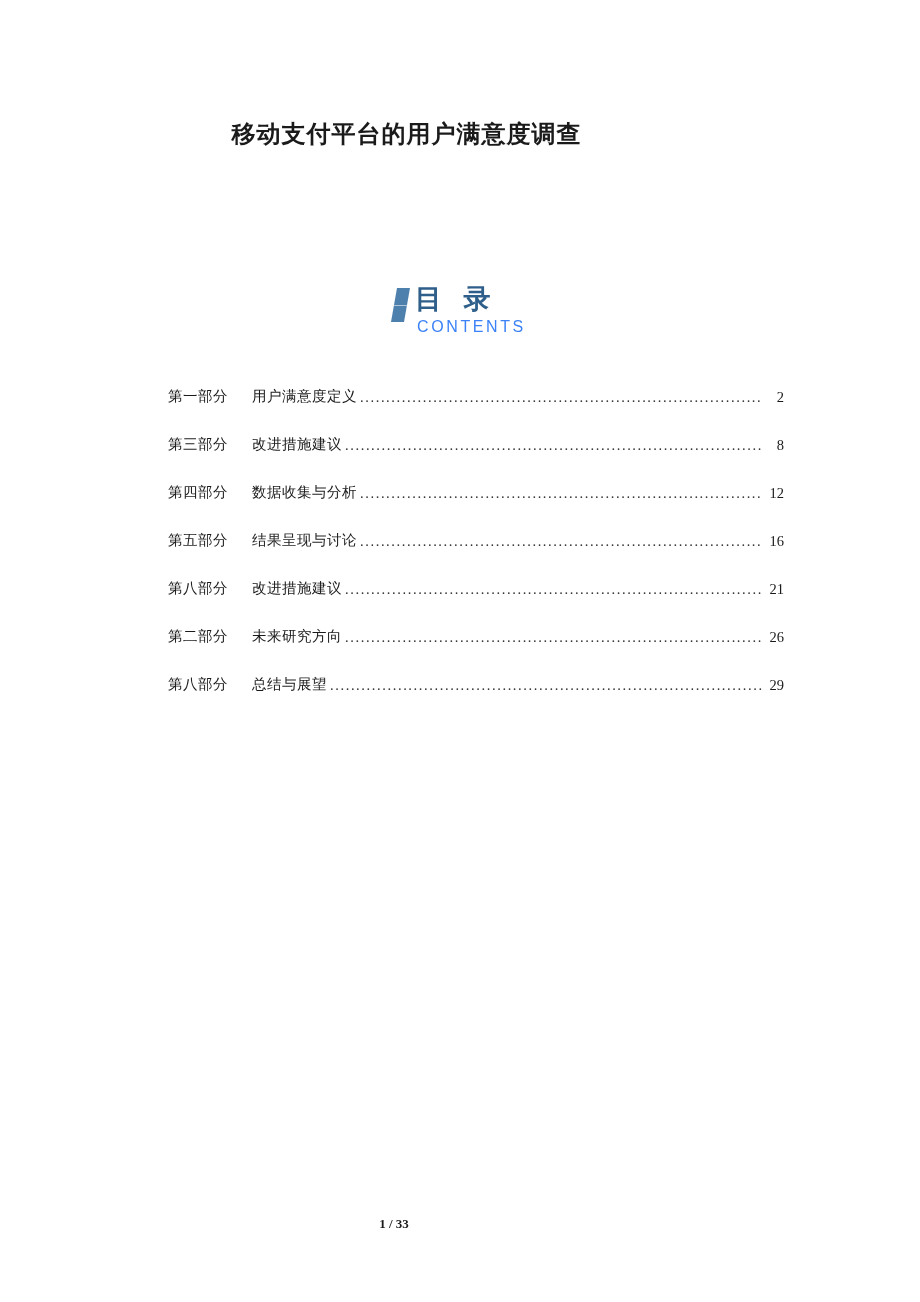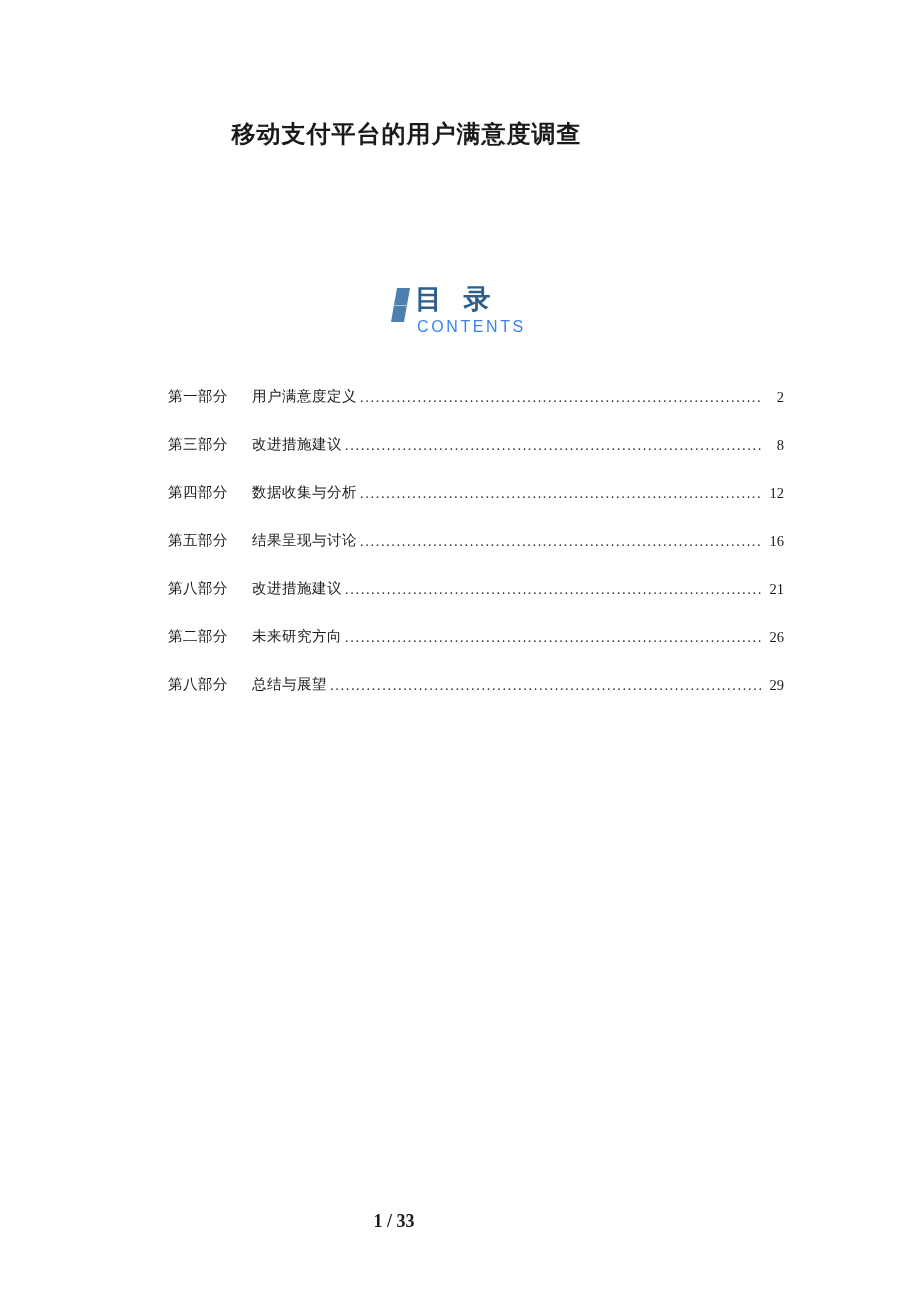--- a/index.html
+++ b/index.html
@@ -136,21 +136,21 @@
   }
 
   .footer {
     position: absolute;
     bottom: 70px;
     left: 0;
     width: 788px;
     text-align: center;
     font-family: "Liberation Serif", serif;
     font-weight: bold;
-    font-size: 18px;
+    font-size: 13px;
     color: #1a1a1a;
   }
 </style>
 </head>
 <body>
 
 <div class="page">
 
   <div class="doc-title">移动支付平台的用户满意度调查</div>
 

